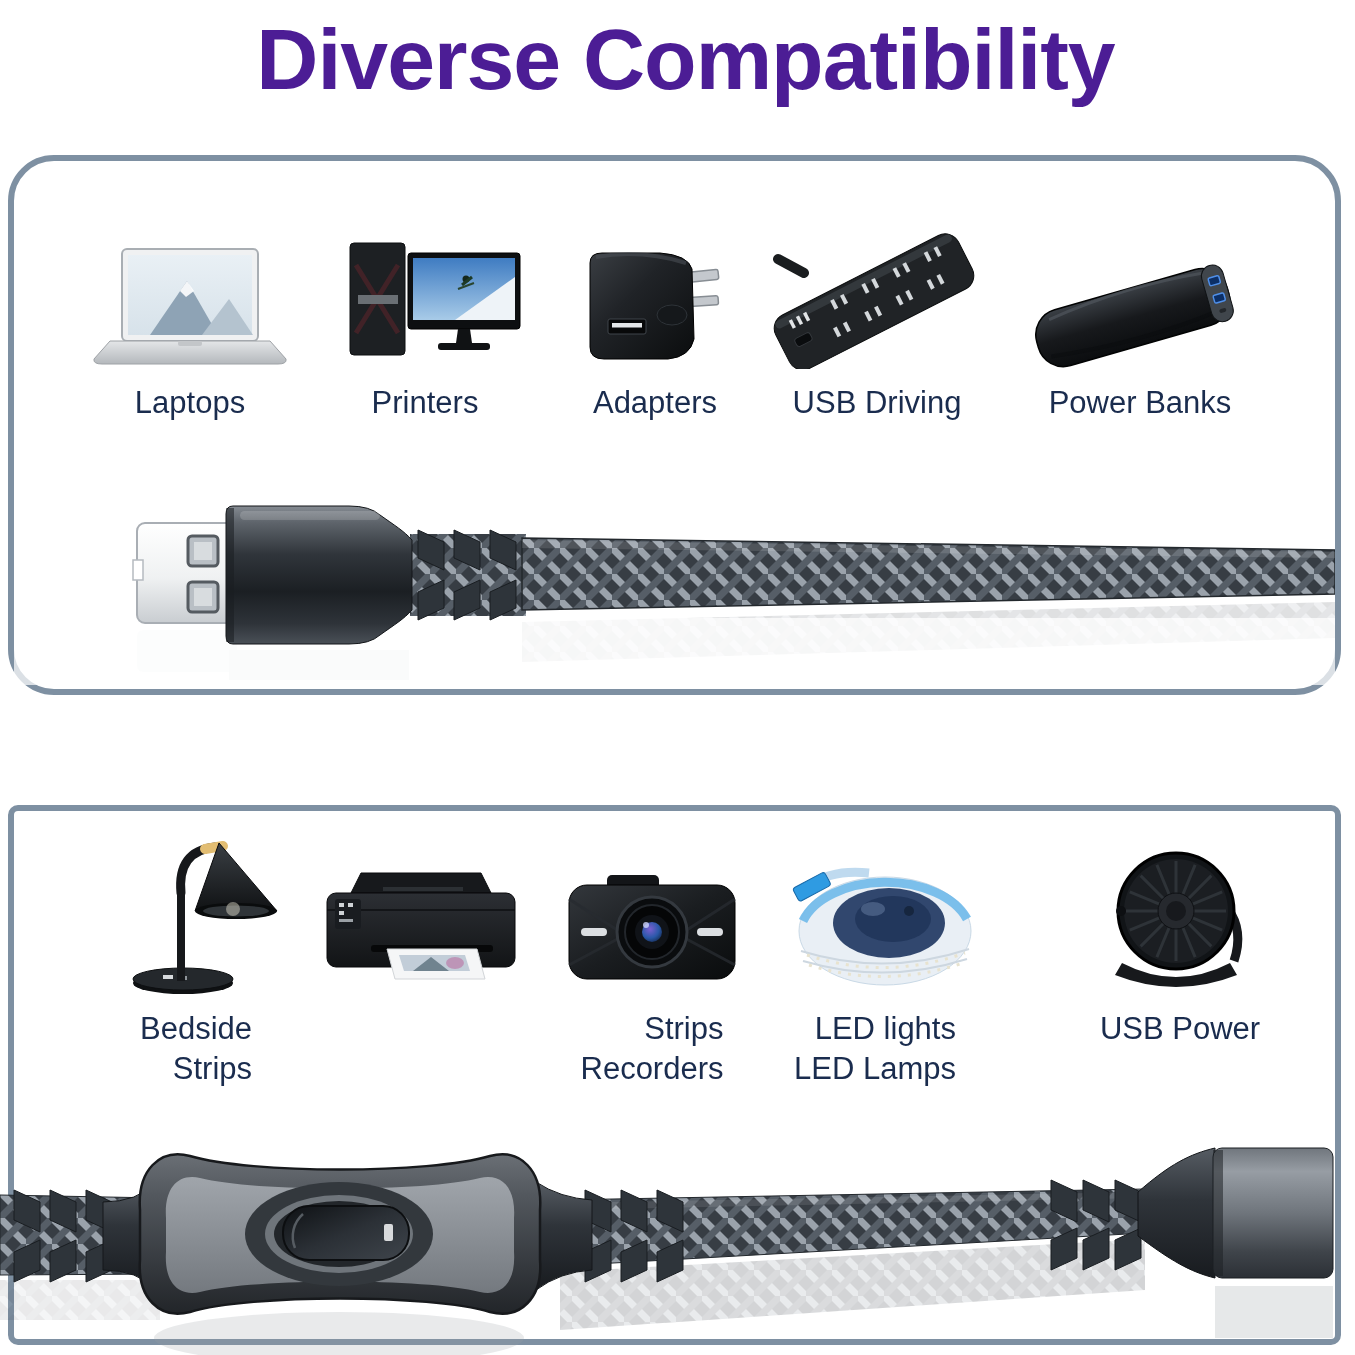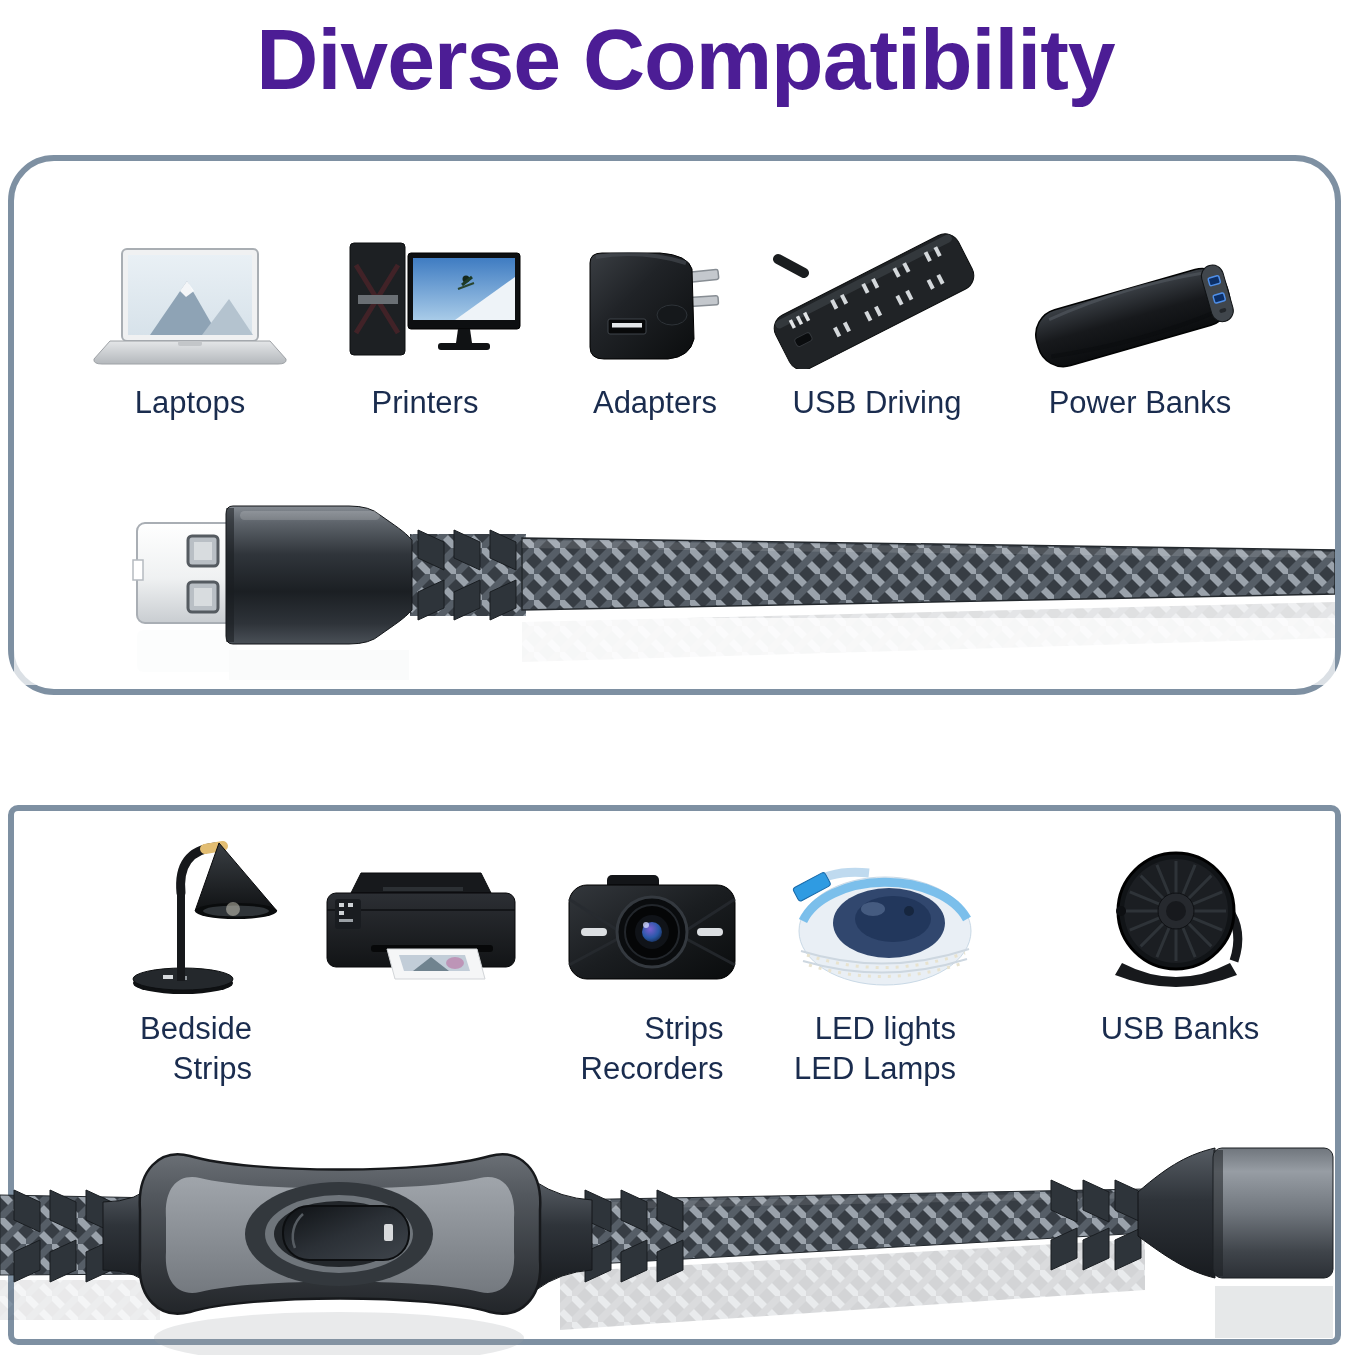--- a/index.html
+++ b/index.html
@@ -362,21 +362,21 @@
             <line x1="88" y1="16" x2="88" y2="50" transform="rotate(315 88 66)"></line>
             <line x1="88" y1="16" x2="88" y2="50" transform="rotate(337.5 88 66)"></line>
           </g>
           <circle cx="88" cy="66" r="58" fill="none" stroke="#000" stroke-width="3"></circle>
           <circle cx="88" cy="66" r="18" fill="#26292e" stroke="#0e1013"></circle>
           <circle cx="88" cy="66" r="10" fill="#17191d"></circle>
           <circle cx="33" cy="66" r="5" fill="#0d0f12"></circle>
         </svg>
       </div>
       <figcaption class="fig-label">
-        <span class="l">USB Banks</span>
+        <span class="l">USB Power</span>
         <span class="l"></span>
       </figcaption>
     </figure>
   </section>
 
   <svg class="cable-bottom-svg" viewBox="0 0 1355 215" preserveAspectRatio="none">
     <defs>
       <pattern id="braidB" width="26" height="26" patternUnits="userSpaceOnUse">
         <rect width="26" height="26" fill="#373d44"></rect>
         <line x1="-4" y1="-4" x2="30" y2="30" stroke="#9aa2ab" stroke-width="7"></line>

